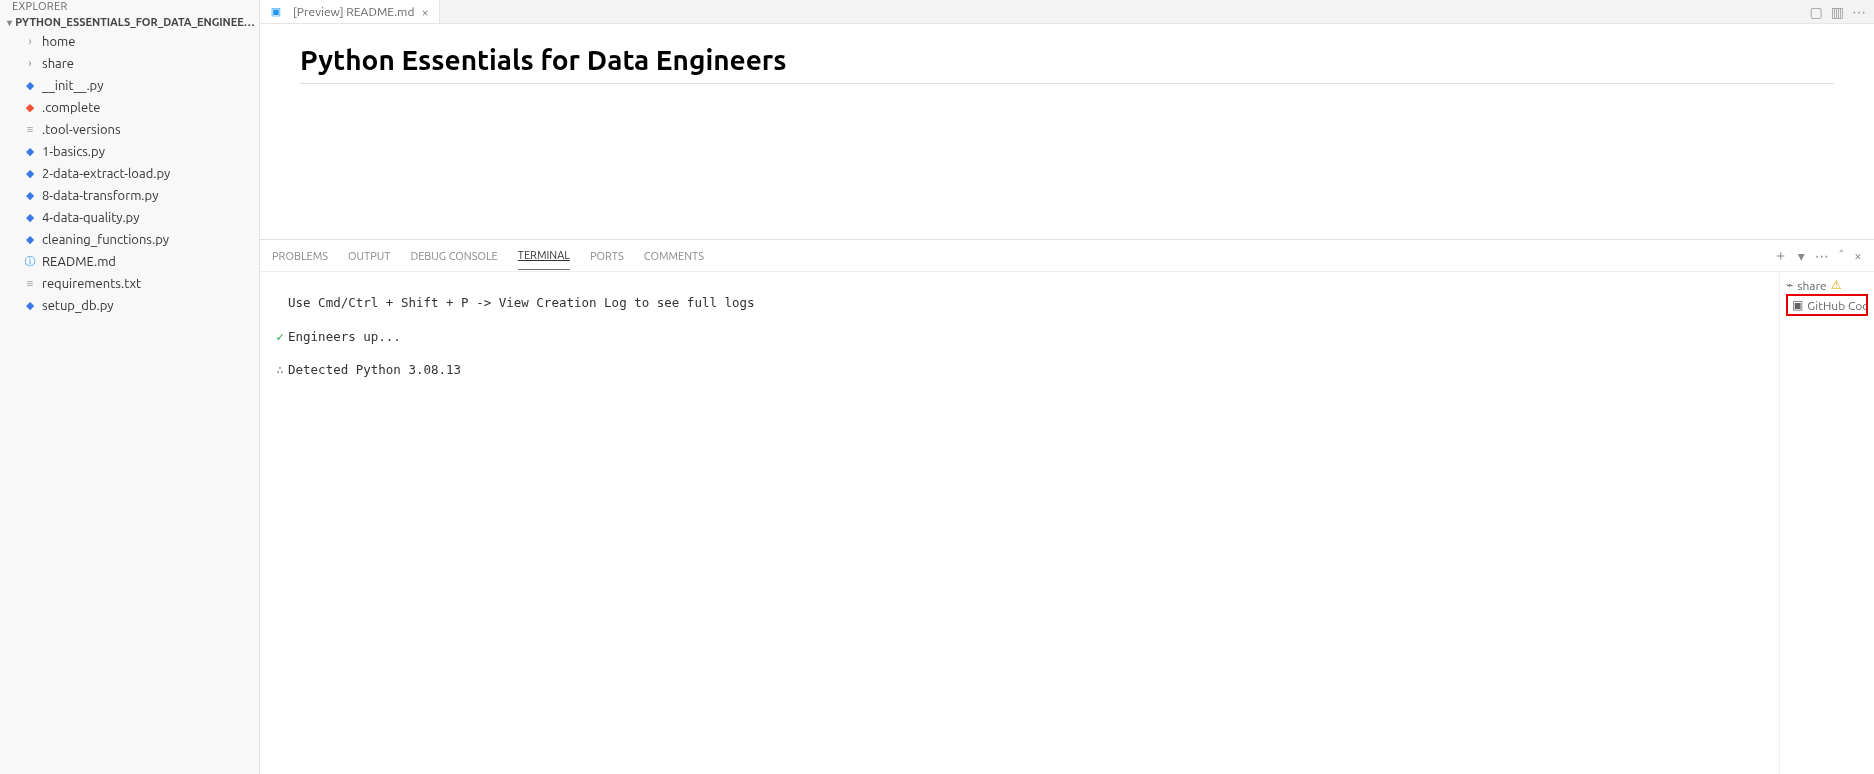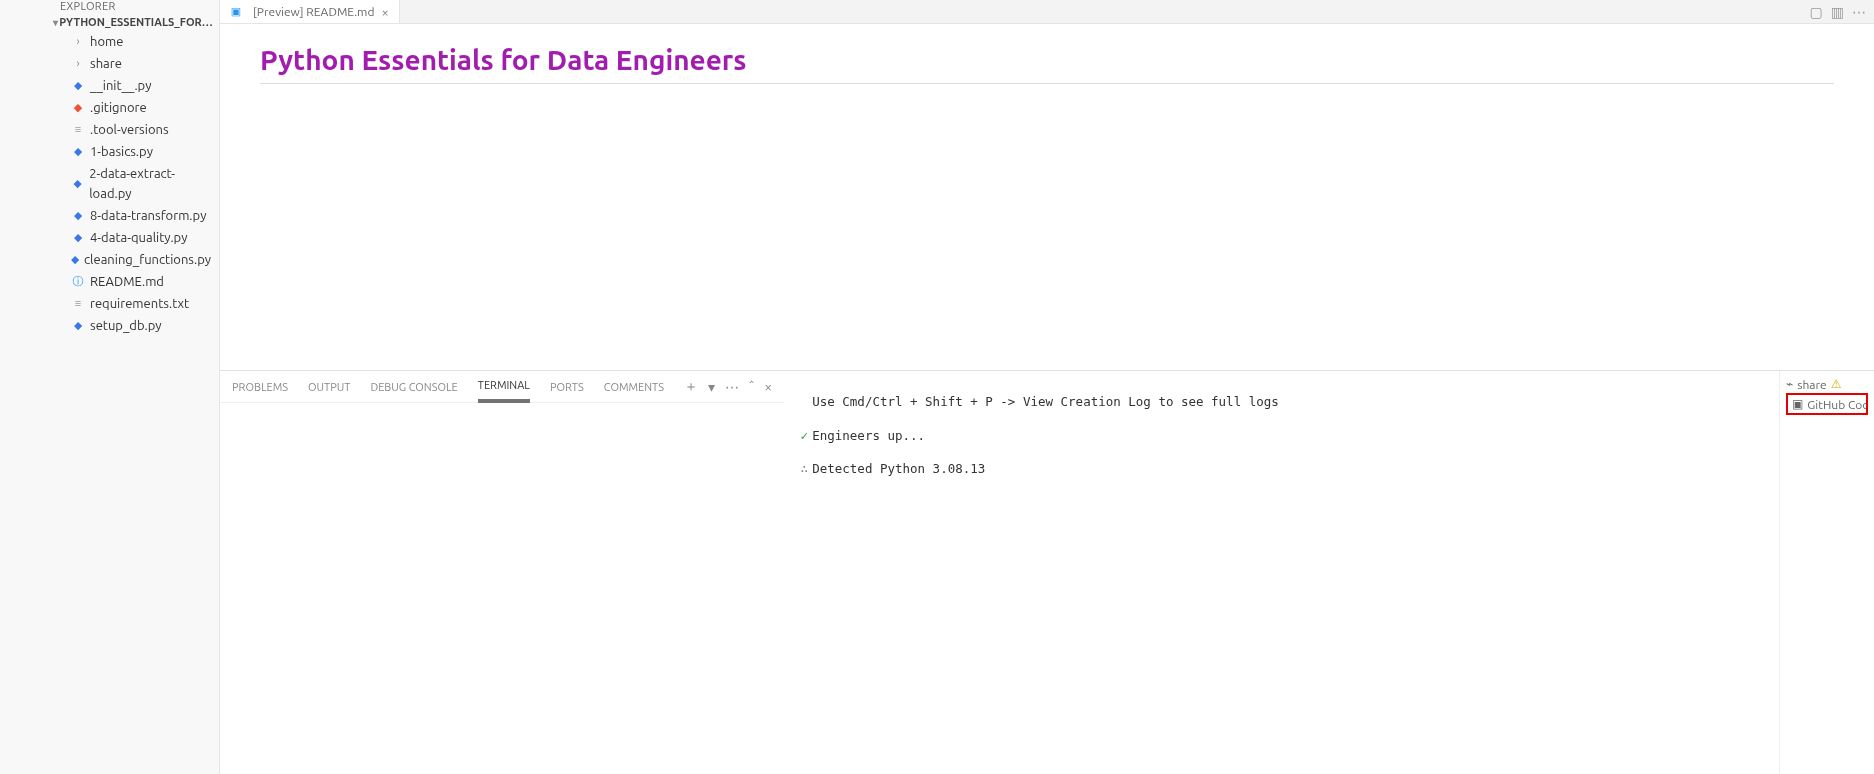--- a/index.html
+++ b/index.html
@@ -7,26 +7,25 @@
       font-family: -apple-system, BlinkMacSystemFont, "Segoe UI", Ubuntu, sans-serif;
       font-size: 13px;
       color: #333;
       background: #fff;
       overflow: hidden;
       height: 774px;
       width: 1874px;
     }
     .container { display: flex; height: 100%; }
     .sidebar {
-      width: 220px;
+      width: 260px;
       border-right: 1px solid #e5e5e5;
       display: flex;
       flex-direction: column;
       background: #f8f8f8;
-      padding-left: 48px;
     }
     .explorer-header {
       font-size: 11px;
       font-weight: 400;
       color: #666;
       text-transform: uppercase;
       padding: 0 12px 2px 12px;
       letter-spacing: 0.3px;
     }
     .project-row {
@@ -87,57 +86,59 @@
     .editor-area {
       flex: 1;
       padding: 20px 40px;
       overflow: auto;
       position: relative;
       background: #fff;
     }
     .page-title {
       font-size: 28px;
       font-weight: 700;
-      color: #a21caf;
+      color: #000000;
       padding-bottom: 8px;
       border-bottom: 1px solid #ddd;
       margin-bottom: 20px;
     }
     .annotation {
       position: absolute;
       top: 310px;
       left: 50%;
       transform: translateX(-50%);
       color: #e60000;
       font-size: 18px;
       white-space: nowrap;
     }
     .panel {
-      height: 404px;
+      height: 535px;
       border-top: 1px solid #e0e0e0;
       display: flex;
+      flex-direction: column;
     }
     .panel-tabs {
       display: flex;
       align-items: center;
       padding: 0 12px;
       height: 32px;
       border-bottom: 1px solid #eee;
       gap: 20px;
     }
     .panel-tab {
       font-size: 11px;
       color: #888;
       text-transform: uppercase;
       cursor: pointer;
       padding: 8px 0;
     }
     .panel-tab.active {
       color: #333;
-      border-bottom: 4px solid #737373;
+      border-bottom: 1px solid #737373;
+      text-decoration: underline;
     }
     .panel-tabs-right {
       margin-left: auto;
       display: flex;
       gap: 10px;
       color: #888;
       font-size: 14px;
       align-items: center;
     }
     .panel-body {
@@ -190,21 +191,21 @@
         <div class="tree-item">
           <span class="tree-icon icon-folder">›</span>
           <span>share</span>
         </div>
         <div class="tree-item">
           <span class="tree-icon icon-py">⬥</span>
           <span>__init__.py</span>
         </div>
         <div class="tree-item">
           <span class="tree-icon icon-git">◆</span>
-          <span>.gitignore</span>
+          <span>.complete</span>
         </div>
         <div class="tree-item">
           <span class="tree-icon icon-txt">≡</span>
           <span>.tool-versions</span>
         </div>
         <div class="tree-item">
           <span class="tree-icon icon-py">⬥</span>
           <span>1-basics.py</span>
         </div>
         <div class="tree-item">

